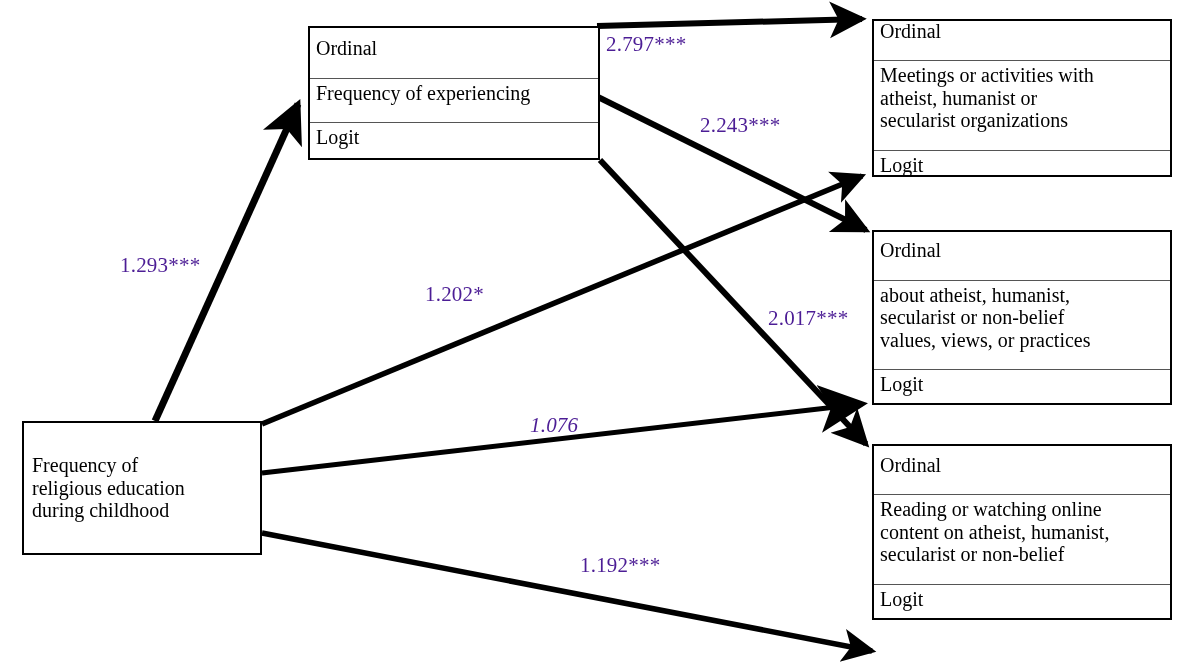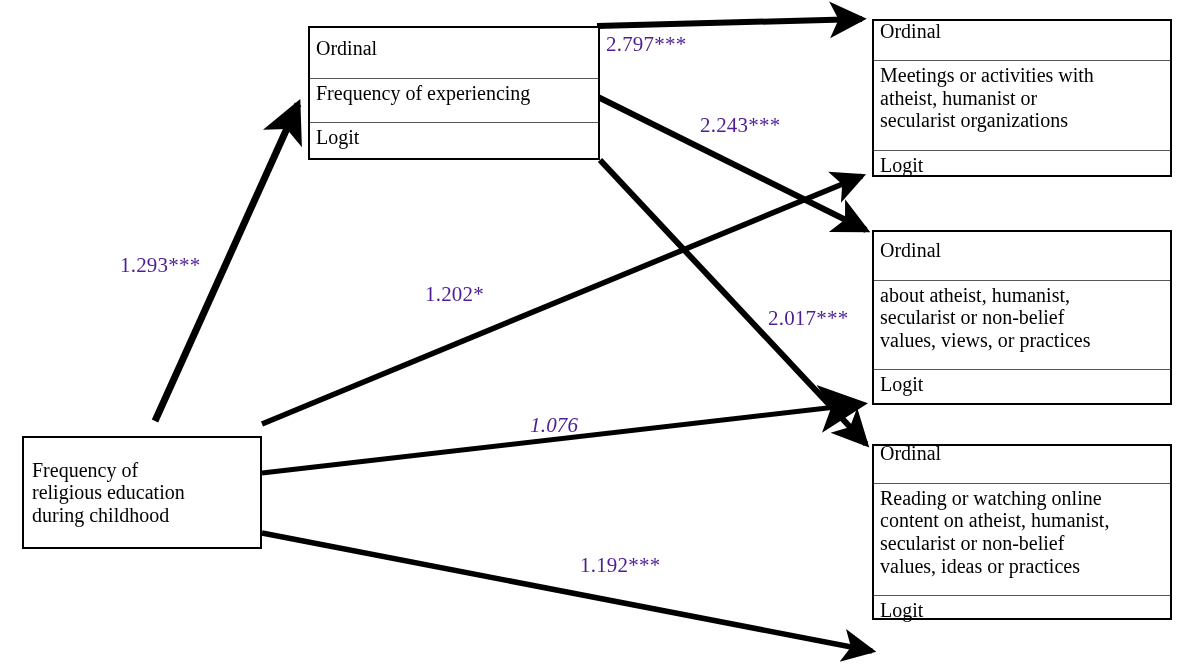--- a/index.html
+++ b/index.html
@@ -93,21 +93,21 @@
 
     <line x1="262" y1="424" x2="862" y2="176" stroke="#000000" stroke-width="5.5" marker-end="url(#ah-thick)"></line>
 
     <line x1="600" y1="160" x2="866" y2="444" stroke="#000000" stroke-width="6" marker-end="url(#ah-thick)"></line>
 
     <line x1="262" y1="473" x2="862" y2="404" stroke="#000000" stroke-width="5" marker-end="url(#ah-thin)"></line>
 
     <line x1="262" y1="533" x2="872" y2="651" stroke="#000000" stroke-width="5.5" marker-end="url(#ah-thick)"></line>
   </svg>
 
-  <div class="node plain-node" style="left:22px; top:421px; width:240px; height:113px;margin-top:15px;">
+  <div class="node plain-node" style="left:22px; top:421px; width:240px; height:134px;">
     <div class="node-section node-label">
       <div>Frequency of</div>
       <div>religious education</div>
       <div>during childhood</div>
     </div>
   </div>
 
   <div class="node" style="left:308px; top:26px; width:292px; height:134px;">
     <div class="node-section node-type">Ordinal</div>
     <div class="node-section node-label rule-top">
@@ -135,21 +135,20 @@
     </div>
     <div class="node-section node-link rule-top">Logit</div>
   </div>
 
   <div class="node" style="left:872px; top:444px; width:300px; height:176px;">
     <div class="node-section node-type">Ordinal</div>
     <div class="node-section node-label rule-top">
       <div>Reading or watching online</div>
       <div>content on atheist, humanist,</div>
       <div>secularist or non-belief</div>
-      <div>values, ideas or practices</div>
     </div>
     <div class="node-section node-link rule-top">Logit</div>
   </div>
 
   <div class="coef" style="left:120px; top:253px;">1.293***</div>
 
   <div class="coef" style="left:606px; top:32px;">2.797***</div>
 
   <div class="coef" style="left:700px; top:113px;">2.243***</div>
 

